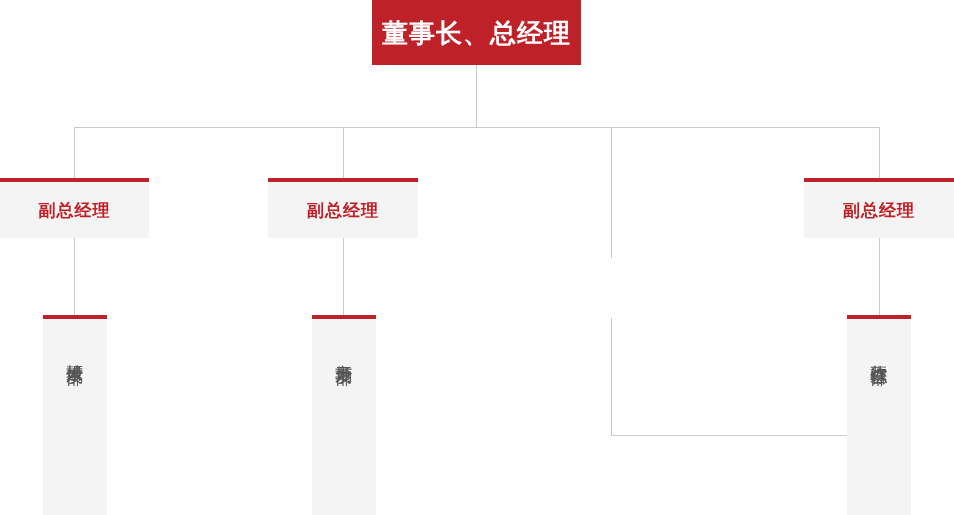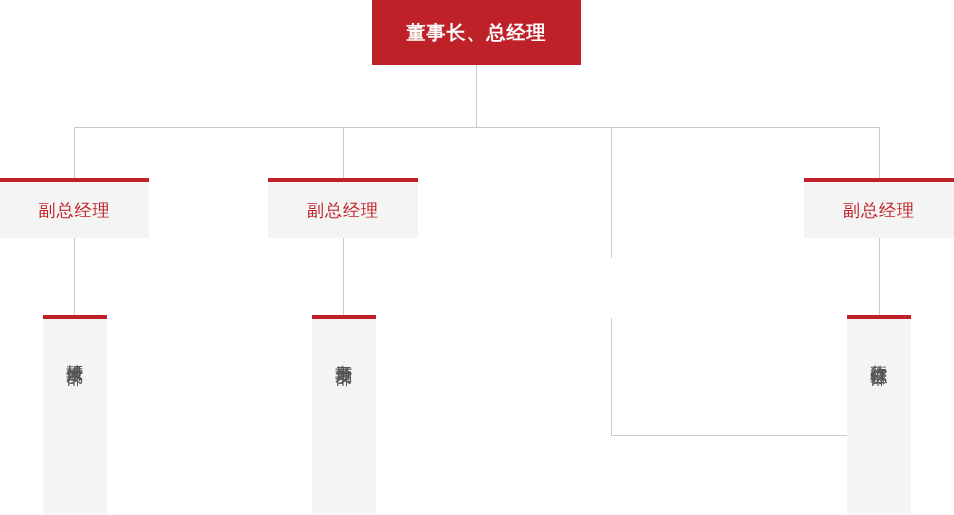--- a/index.html
+++ b/index.html
@@ -34,41 +34,41 @@
   .box-root {
     position: absolute;
     background: #be2128;
     display: flex;
     align-items: center;
     justify-content: center;
     box-sizing: border-box;
   }
   .box-root .label {
     color: #ffffff;
-    font-size: 19px;
+    font-size: 26px;
     font-weight: bold;
     letter-spacing: 1px;
     line-height: 1;
     white-space: nowrap;
   }
 
   
   .box-role {
     position: absolute;
     background: #f4f4f4;
     border-top: 4px solid #be2128;
     display: flex;
     align-items: center;
     justify-content: center;
     box-sizing: border-box;
   }
   .box-role .label {
     color: #bf2026;
     font-size: 17px;
-    font-weight: normal;
+    font-weight: bold;
     letter-spacing: 1px;
     line-height: 1;
     white-space: nowrap;
   }
 
   
   .box-dept {
     position: absolute;
     background: #f4f4f4;
     border-top: 4px solid #be2128;

